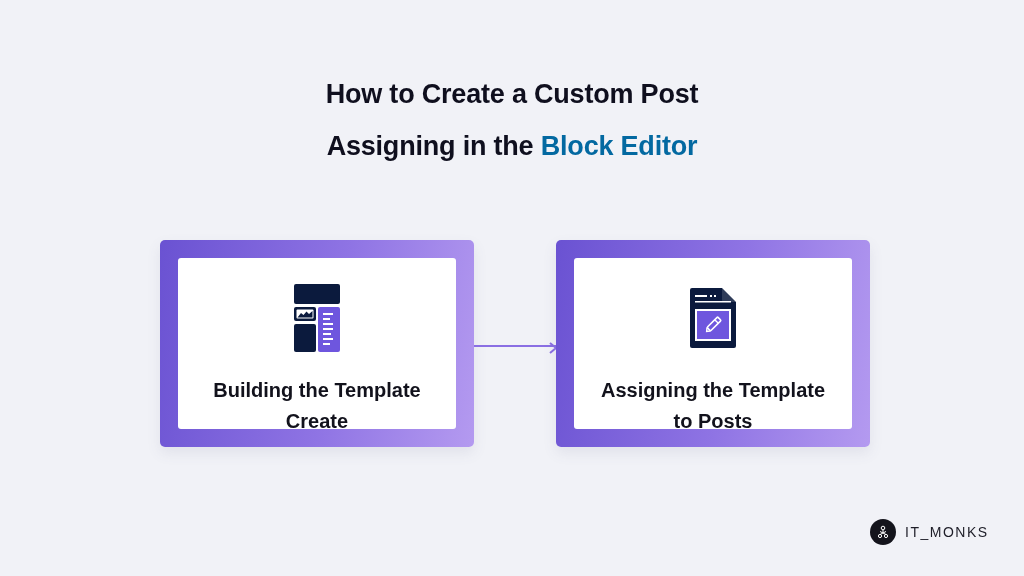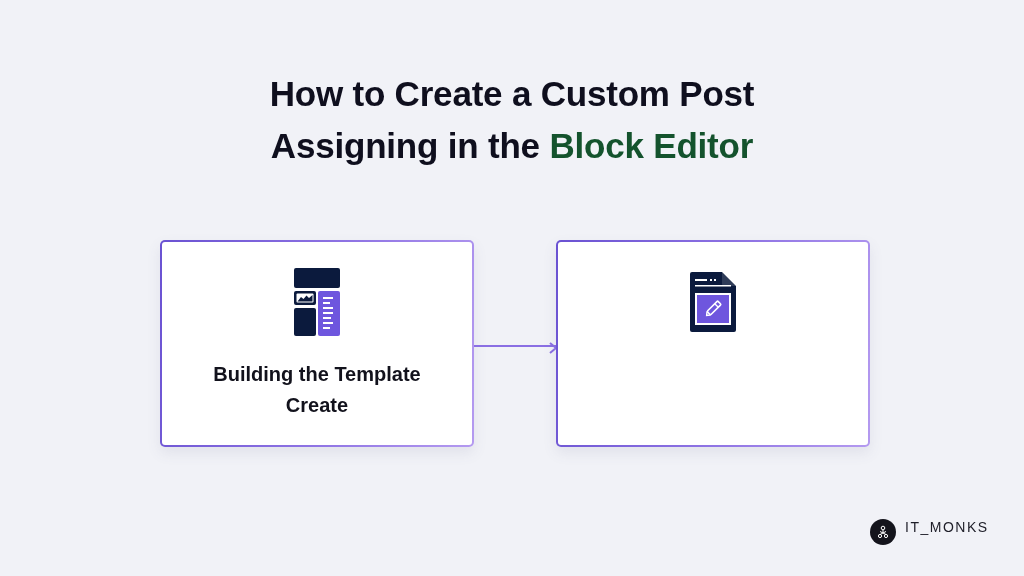--- a/index.html
+++ b/index.html
@@ -6,29 +6,29 @@
     html, body {
       width: 1024px; height: 576px; overflow: hidden;
       background: #f1f2f7;
       font-family: "Liberation Sans", "DejaVu Sans", sans-serif;
     }
     .canvas { position: relative; width: 1024px; height: 576px; }
 
     .title {
       position: absolute; left: 0; top: 68px; width: 1024px;
       text-align: center; color: #0f0f1e;
-      font-size: 35px; font-weight: 700; line-height: 52px;
+      font-size: 27px; font-weight: 700; line-height: 52px;
       letter-spacing: -0.2px;
     }
-    .title .accent { color: #14532d; }
+    .title .accent { color: #0369a1; }
 
     .card {
       position: absolute; top: 240px; width: 314px; height: 207px;
       border-radius: 5px;
-      padding: 2px;
+      padding: 18px;
       background: linear-gradient(100deg, #6a52d2 0%, #8f74e4 55%, #b49af0 100%);
       box-shadow: 0 6px 14px rgba(90, 90, 130, 0.10);
     }
     .card-inner {
       width: 100%; height: 100%; background: #ffffff; border-radius: 3px;
       position: relative;
     }
     .card-1 { left: 160px; }
     .card-2 { left: 556px; }
 
@@ -42,21 +42,21 @@
     .connector {
       position: absolute; left: 474px; top: 345px; width: 82px; height: 2px;
       background: #8a6fe3;
     }
     .arrowhead {
       position: absolute; left: 546px; top: 340px; width: 12px; height: 12px;
     }
 
     .logo {
       position: absolute; left: 870px; top: 519px; height: 26px;
-      display: flex; gap: 9px;
+      display: flex; align-items: center; gap: 9px;
     }
     .logo-badge {
       width: 26px; height: 26px; border-radius: 50%; background: #14141c;
       display: flex; align-items: center; justify-content: center;
     }
     .logo-text {
       font-size: 14px; letter-spacing: 1.5px; color: #1e1e28; font-weight: 400;
     }
   </style>
 </head>
@@ -114,20 +114,24 @@
           <rect x="6" y="14" width="36" height="1.5" fill="#ffffff"></rect>
           <rect x="6" y="22" width="36" height="32" fill="#ffffff"></rect>
           <rect x="8" y="24" width="32" height="28" fill="#6e56de"></rect>
           <g transform="translate(24 38) rotate(45)">
             <rect x="-2.5" y="-9" width="5" height="15" rx="1" fill="none" stroke="#ffffff" stroke-width="1.6"></rect>
             <line x1="-2.5" y1="-5" x2="2.5" y2="-5" stroke="#ffffff" stroke-width="1.4"></line>
             <path d="M-2.5 6 L0 9 L2.5 6" fill="none" stroke="#ffffff" stroke-width="1.4"></path>
           </g>
         </svg>
       </div>
+      <div class="card-label">
+        <span>Assigning the Template</span><br>
+        <span>to Posts</span>
+      </div>
     </div>
   </div>
 
   <div class="logo">
     <div class="logo-badge">
       <svg width="14" height="14" viewBox="0 0 14 14">
         <circle cx="7" cy="3" r="1.8" fill="none" stroke="#ffffff" stroke-width="1"></circle>
         <path d="M7 5 V8 M4 6.5 L7 8 L10 6.5" fill="none" stroke="#ffffff" stroke-width="1"></path>
         <circle cx="4" cy="11" r="1.6" fill="none" stroke="#ffffff" stroke-width="1"></circle>
         <circle cx="10" cy="11" r="1.6" fill="none" stroke="#ffffff" stroke-width="1"></circle>

